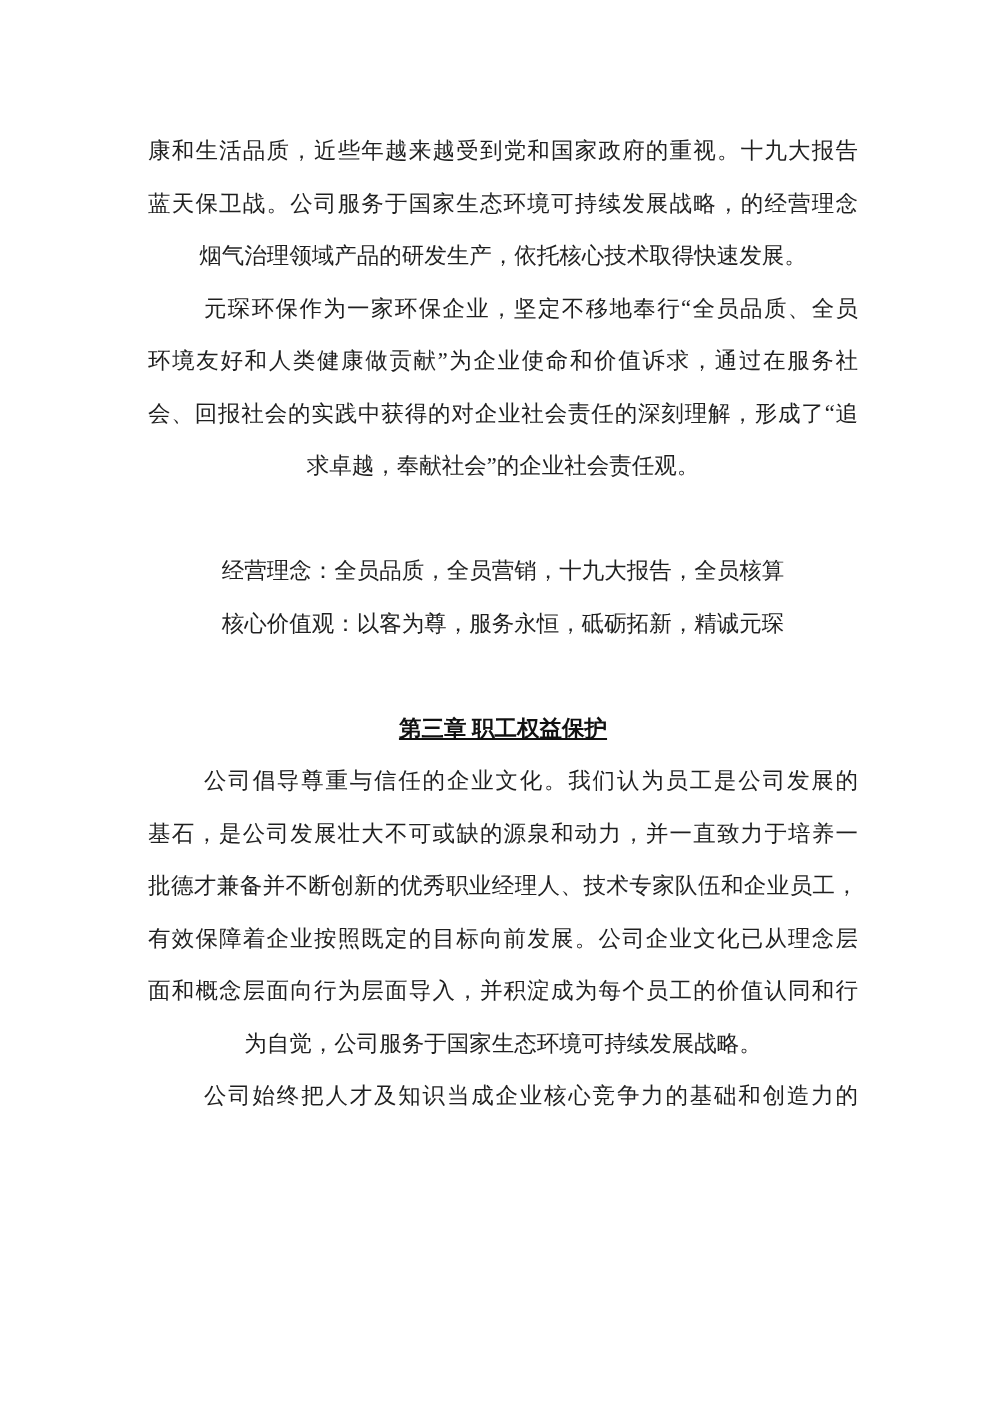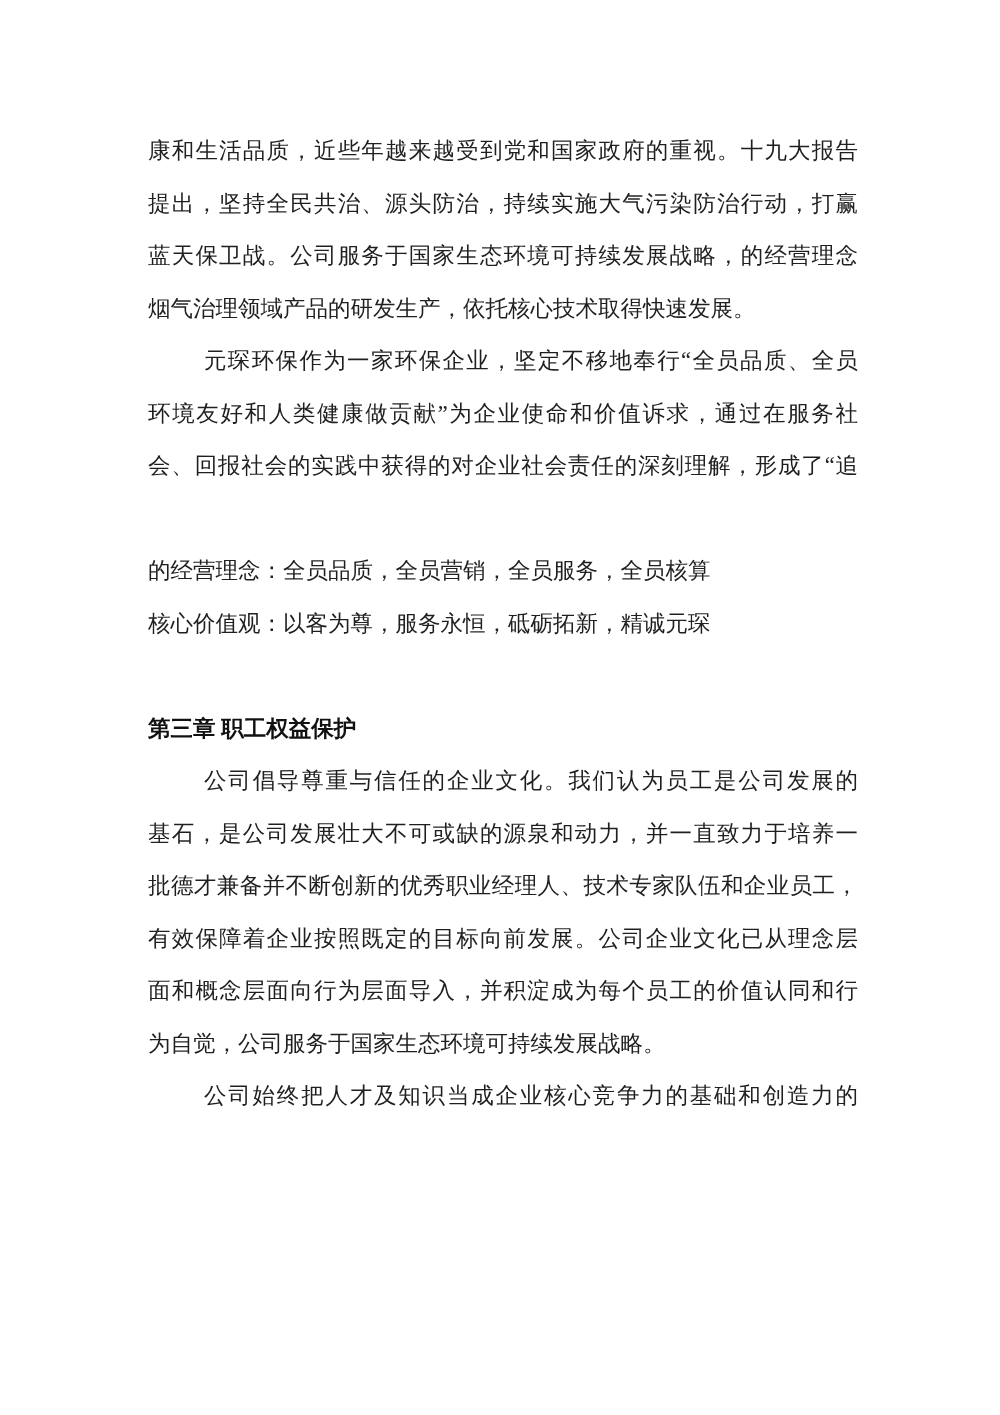--- a/index.html
+++ b/index.html
@@ -20,63 +20,64 @@
     position: absolute;
     left: 148px;
     top: 125px;
     width: 710px;
   }
   .line {
     font-size: 22.5px;
     line-height: 52.5px;
     height: 52.5px;
     white-space: normal;
-    text-align: left;
+    text-align: center;
   }
   
   .jl {
     text-align: justify;
     text-align-last: justify;
   }
   
   .ind {
     text-indent: 56px;
   }
   
   .gap {
     height: 52.5px;
   }
   .heading {
     font-weight: 700;
     color: #111111;
+    text-decoration: underline;
   }
 </style>
 </head>
 <body>
 
 <div class="page">
   <div class="text-block">
 
     <div>
       <div class="line jl">康和生活品质，近些年越来越受到党和国家政府的重视。十九大报告</div>
-      <div class="line jl">提出，坚持全民共治、源头防治，持续实施大气污染防治行动，打赢</div>
       <div class="line jl">蓝天保卫战。公司服务于国家生态环境可持续发展战略，的经营理念</div>
       <div class="line">烟气治理领域产品的研发生产，依托核心技术取得快速发展。</div>
     </div>
 
     <div>
       <div class="line jl ind">元琛环保作为一家环保企业，坚定不移地奉行“全员品质、全员</div>
       <div class="line jl">环境友好和人类健康做贡献”为企业使命和价值诉求，通过在服务社</div>
       <div class="line jl">会、回报社会的实践中获得的对企业社会责任的深刻理解，形成了“追</div>
+      <div class="line">求卓越，奉献社会”的企业社会责任观。</div>
     </div>
 
     <div class="gap"></div>
 
     <div>
-      <div class="line">的经营理念：全员品质，全员营销，全员服务，全员核算</div>
+      <div class="line">经营理念：全员品质，全员营销，十九大报告，全员核算</div>
       <div class="line">核心价值观：以客为尊，服务永恒，砥砺拓新，精诚元琛</div>
     </div>
 
     <div class="gap"></div>
 
     <div class="line heading">第三章 职工权益保护</div>
 
     <div>
       <div class="line jl ind">公司倡导尊重与信任的企业文化。我们认为员工是公司发展的</div>
       <div class="line jl">基石，是公司发展壮大不可或缺的源泉和动力，并一直致力于培养一</div>

